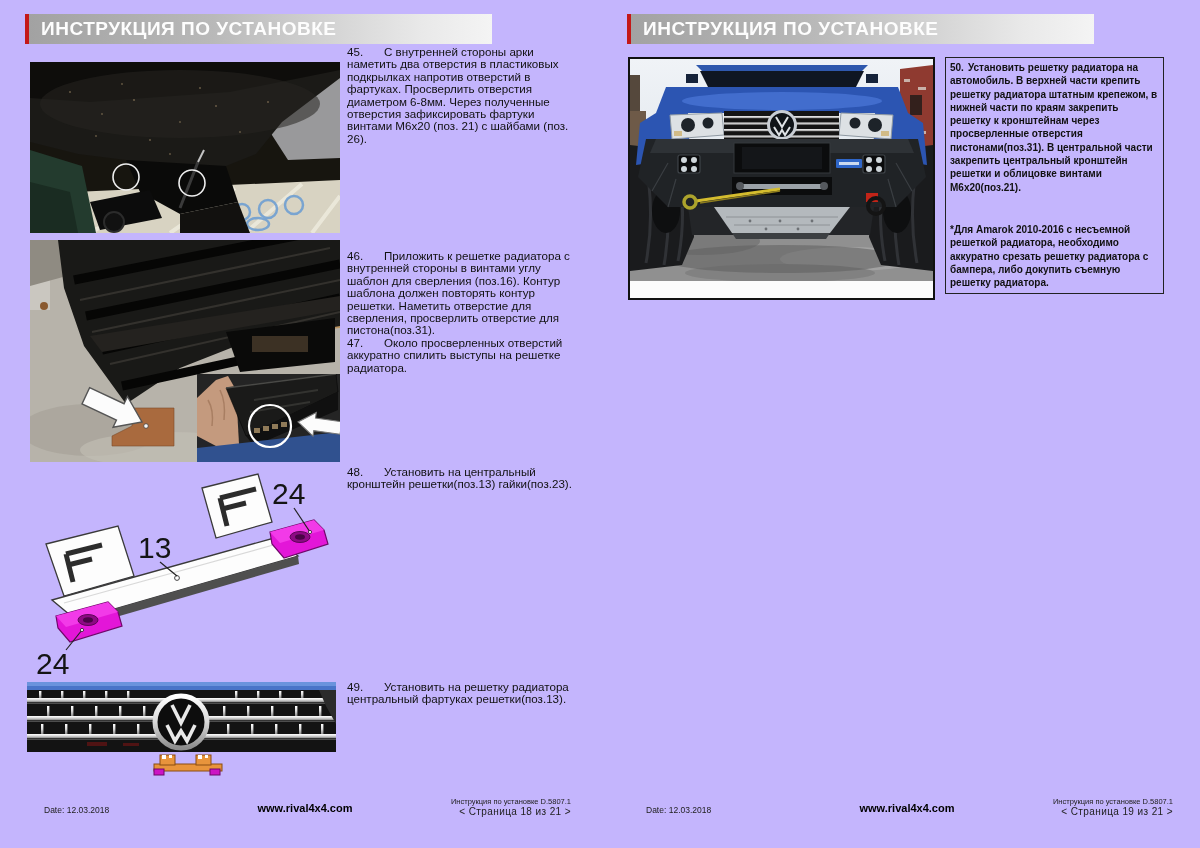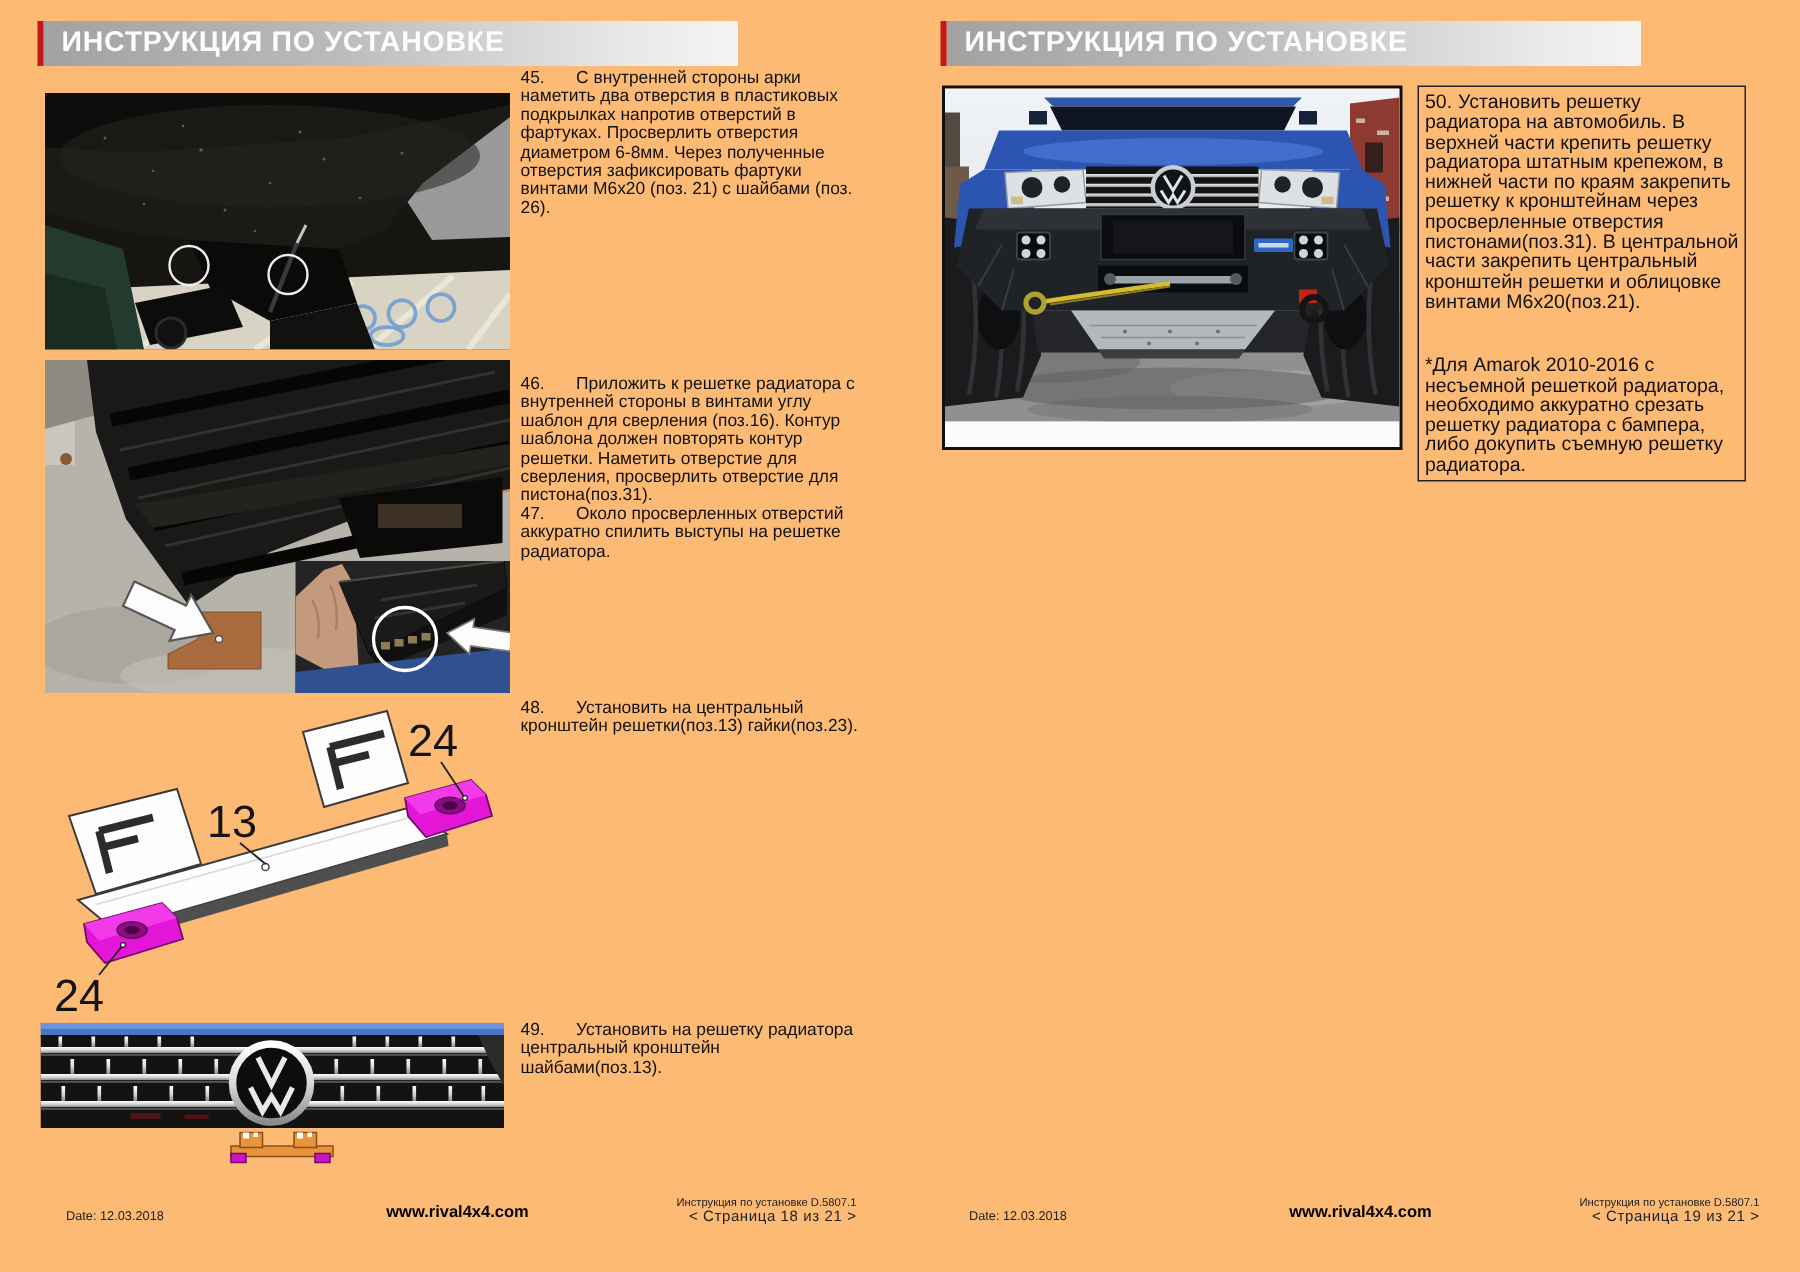--- a/index.html
+++ b/index.html
@@ -1,30 +1,30 @@
 <!DOCTYPE html>
 <html><head>
 <meta charset="utf-8">
 <style>
   html,body{margin:0;padding:0;background:#ffffff;}
-  #canvas{position:relative;width:1200px;height:848px;background:#fdba74;overflow:hidden;
+  #canvas{position:relative;width:1200px;height:848px;background:#c4b5fd;overflow:hidden;
           font-family:"Liberation Sans","DejaVu Sans",sans-serif;color:#1a1a1a;}
   .abs{position:absolute;}
   
   .hdr{height:30px;border-left:4px solid #c41818;
        background:linear-gradient(90deg,#a2a2a2 0%,#b9b9b9 40%,#e9e9e9 85%,#f4f4f4 100%);}
   .hdr span{display:block;padding-left:12px;line-height:29px;font-size:19px;font-weight:bold;
             color:#fdfdfd;letter-spacing:.5px;white-space:nowrap;}
   
   .steps-l{width:228px;font-size:11.6px;line-height:12.4px;color:#111;}
   .steps-l p{margin:0;}
   .steps-l .num{display:inline-block;width:37px;}
   
   .txtbox{width:209px;border:1px solid #222;padding:3px 4px 4px 4px;
-          font-size:13px;line-height:13.3px;color:#111;}
+          font-size:10px;line-height:13.3px;color:#111;font-weight:bold;}
   .txtbox p{margin:0;}
   .txtbox .num{margin-right:4px;}
   .txtbox .note{margin-top:29px;}
   
   .photo svg{display:block;}
   .framed{border:2px solid #111;}
   
   .f-date{font-size:8.5px;color:#222;}
   .f-site{font-size:11px;font-weight:bold;color:#000;text-align:center;text-decoration:none;}
   .f-doc{text-align:right;color:#222;}
@@ -148,21 +148,21 @@
     <p><span class="num">45.</span><span>С внутренней стороны арки наметить два отверстия в пластиковых подкрылках напротив отверстий в фартуках. Просверлить отверстия диаметром 6-8мм. Через полученные отверстия зафиксировать фартуки винтами М6х20 (поз. 21) с шайбами (поз. 26).</span></p>
   </div>
   <div class="abs steps-l" style="left:347px;top:250px;">
     <p><span class="num">46.</span><span>Приложить к решетке радиатора с внутренней стороны в винтами углу шаблон для сверления (поз.16). Контур шаблона должен повторять контур решетки. Наметить отверстие для сверления, просверлить отверстие для пистона(поз.31).</span></p>
     <p><span class="num">47.</span><span>Около просверленных отверстий аккуратно спилить выступы на решетке радиатора.</span></p>
   </div>
   <div class="abs steps-l" style="left:347px;top:466px;">
     <p><span class="num">48.</span><span>Установить на центральный кронштейн решетки(поз.13) гайки(поз.23).</span></p>
   </div>
   <div class="abs steps-l" style="left:347px;top:681px;">
-    <p><span class="num">49.</span><span>Установить на решетку радиатора центральный кронштейн шайбами(поз.13).</span></p>
+    <p><span class="num">49.</span><span>Установить на решетку радиатора центральный фартуках решетки(поз.13).</span></p>
   </div>
 
   <div class="abs photo" style="left:22px;top:470px;">
     <svg width="325" height="210" viewBox="0 0 325 210">
 
       <polygon points="24,74 96,56 112,106 42,126" fill="#fdfdfd" stroke="#3a3a3a" stroke-width="1.3"></polygon>
       <path d="M44,84 L80,75 M46,95 L70,89 M44,84 L51,112" stroke="#2c2c2c" stroke-width="5" fill="none"></path>
       <polygon points="180,18 236,4 250,52 194,68" fill="#fdfdfd" stroke="#3a3a3a" stroke-width="1.3"></polygon>
       <path d="M198,28 L234,19 M200,39 L224,33 M198,28 L205,56" stroke="#2c2c2c" stroke-width="5" fill="none"></path>
 

